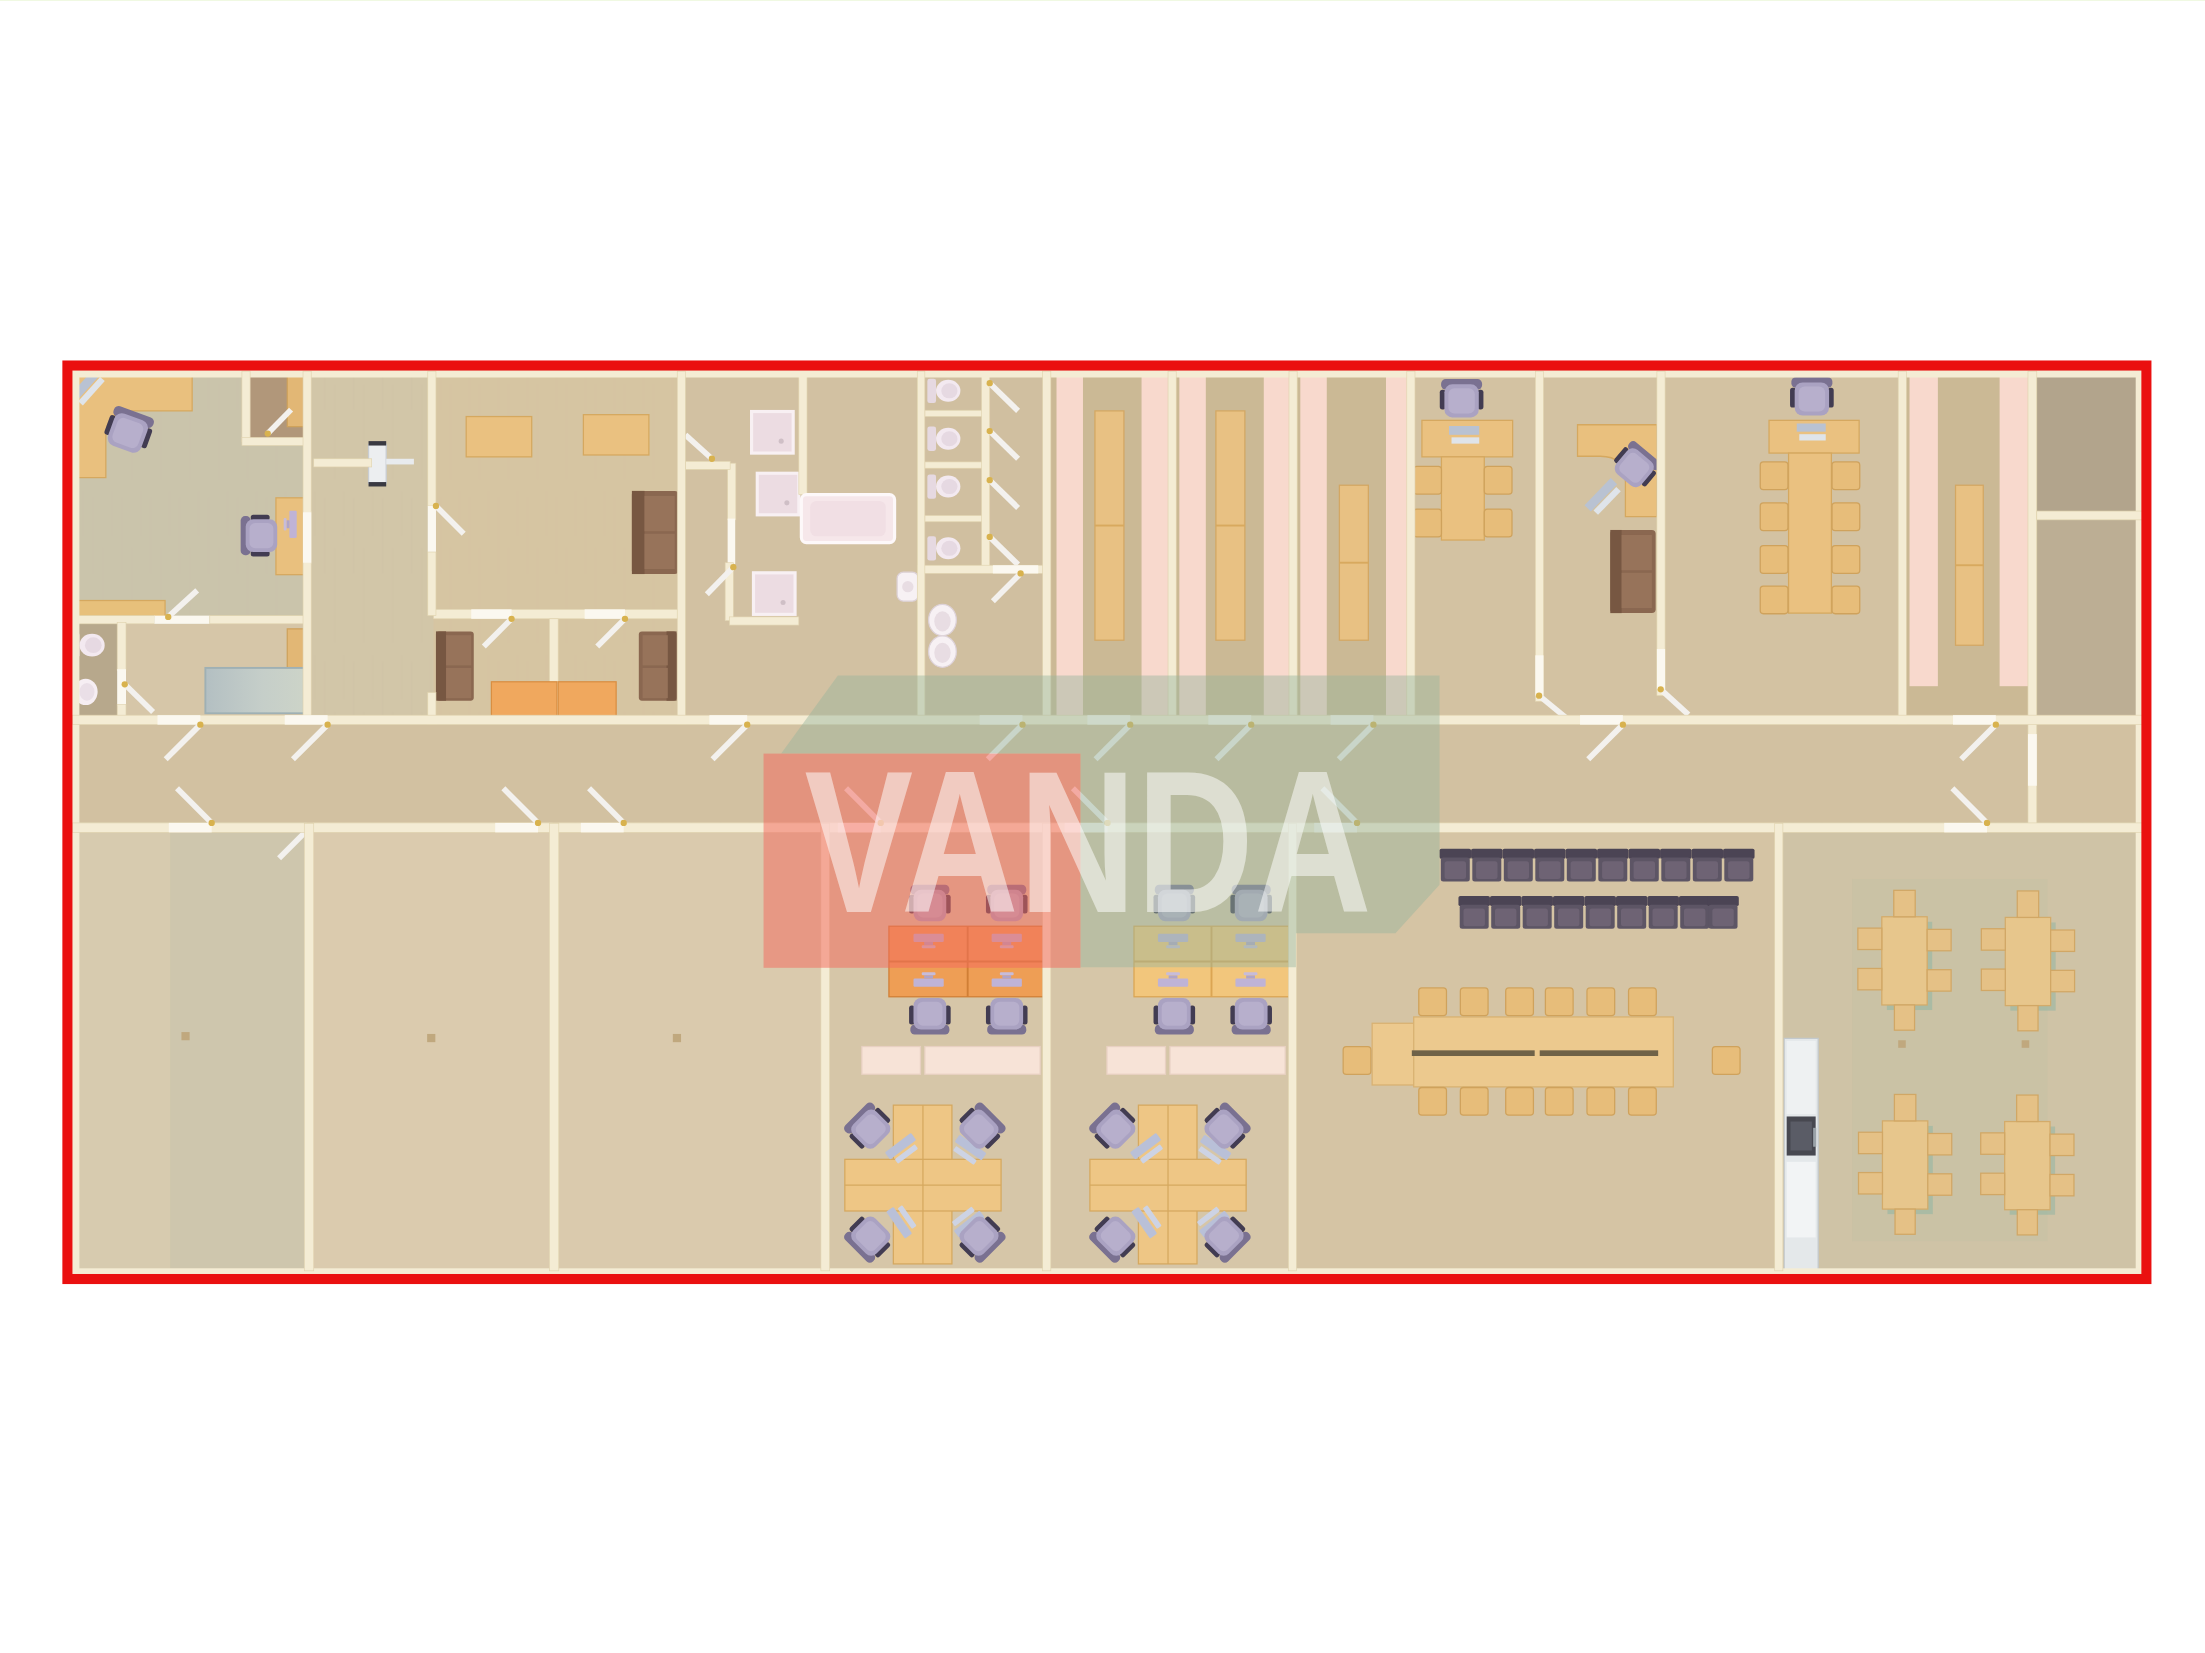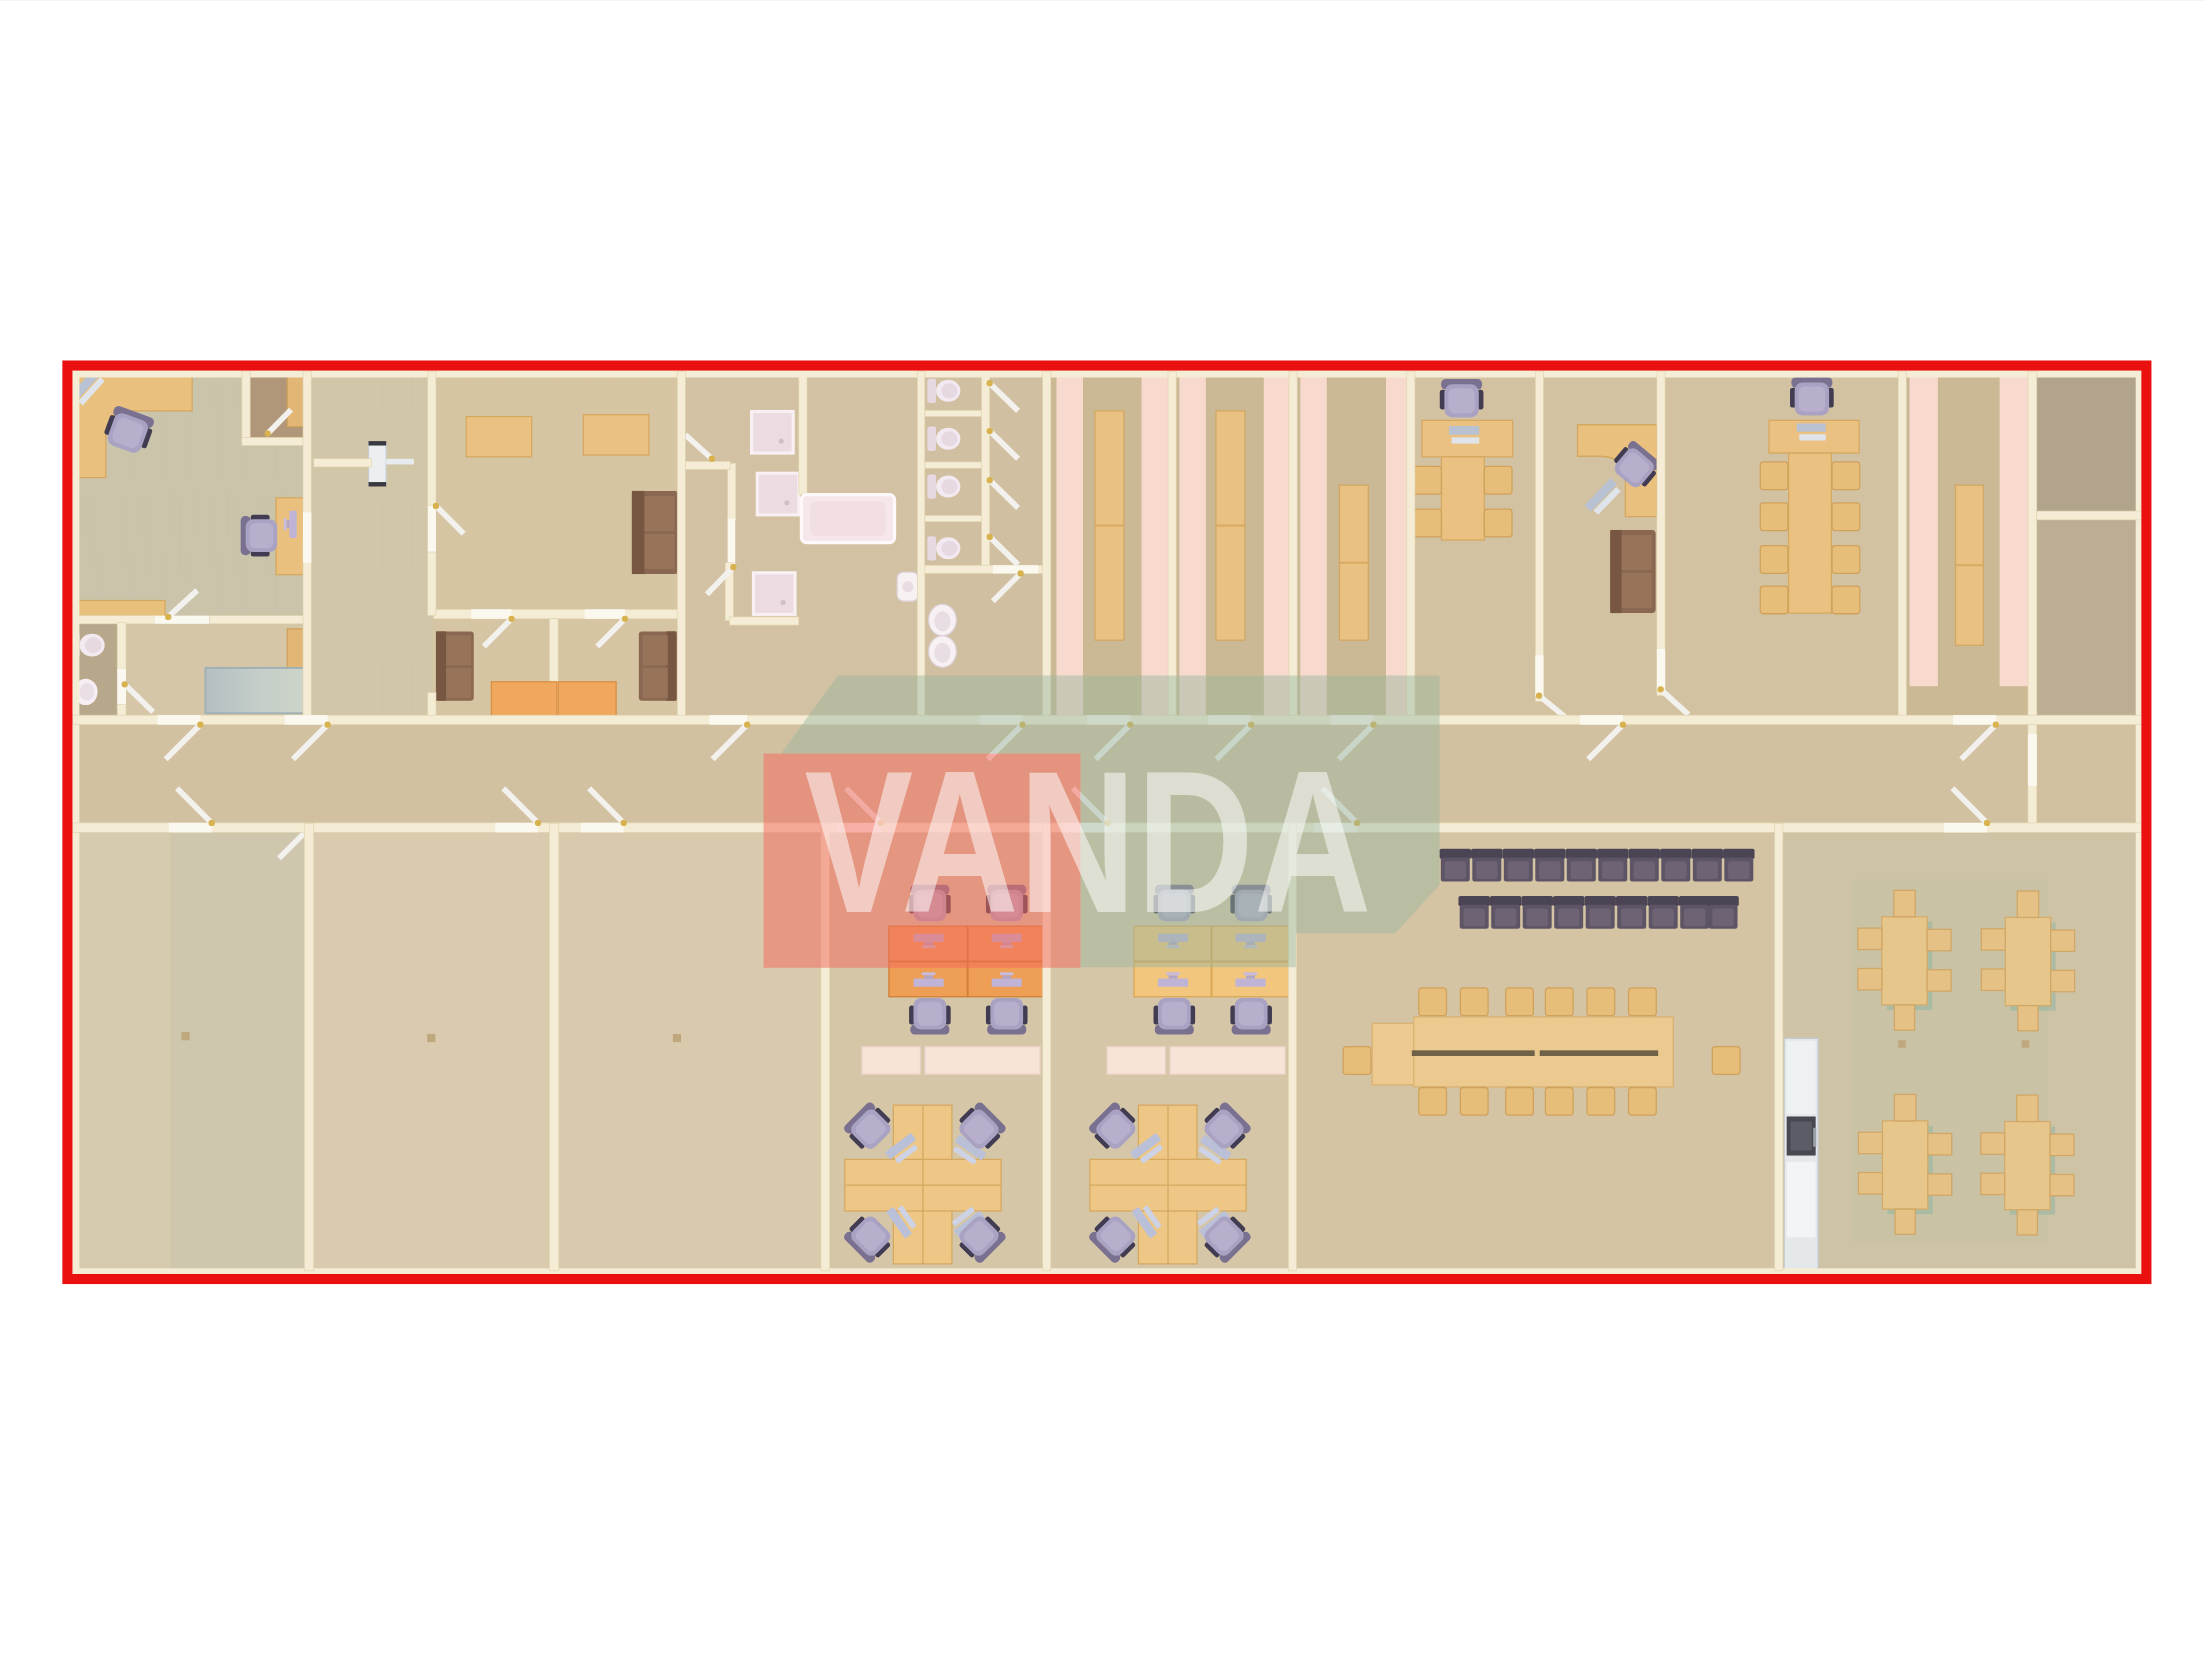--- a/index.html
+++ b/index.html
@@ -1,16 +1,16 @@
 <!DOCTYPE html>
 <html style="font-size:10px"><head>
 <meta charset="utf-8">
 <style>
   html,body{margin:0;padding:0;background:#ffffff;}
-  .page{width:2205px;height:1654px;position:relative;background:#a3a3a3;font-family:"Liberation Sans", sans-serif;}
+  .page{width:2205px;height:1654px;position:relative;background:#84cc16;font-family:"Liberation Sans", sans-serif;}
   svg{display:block;}
 </style>
 </head>
 <body>
 <div class="page">
 <svg width="2205" height="1654" viewBox="0 0 3500 2625" xmlns="http://www.w3.org/2000/svg">
 <defs>
   <linearGradient id="bedg" x1="0" y1="0" x2="1" y2="0">
     <stop offset="0" stop-color="#b3bfc2"></stop>
           <stop offset="0.55" stop-color="#c5cec9"></stop>

